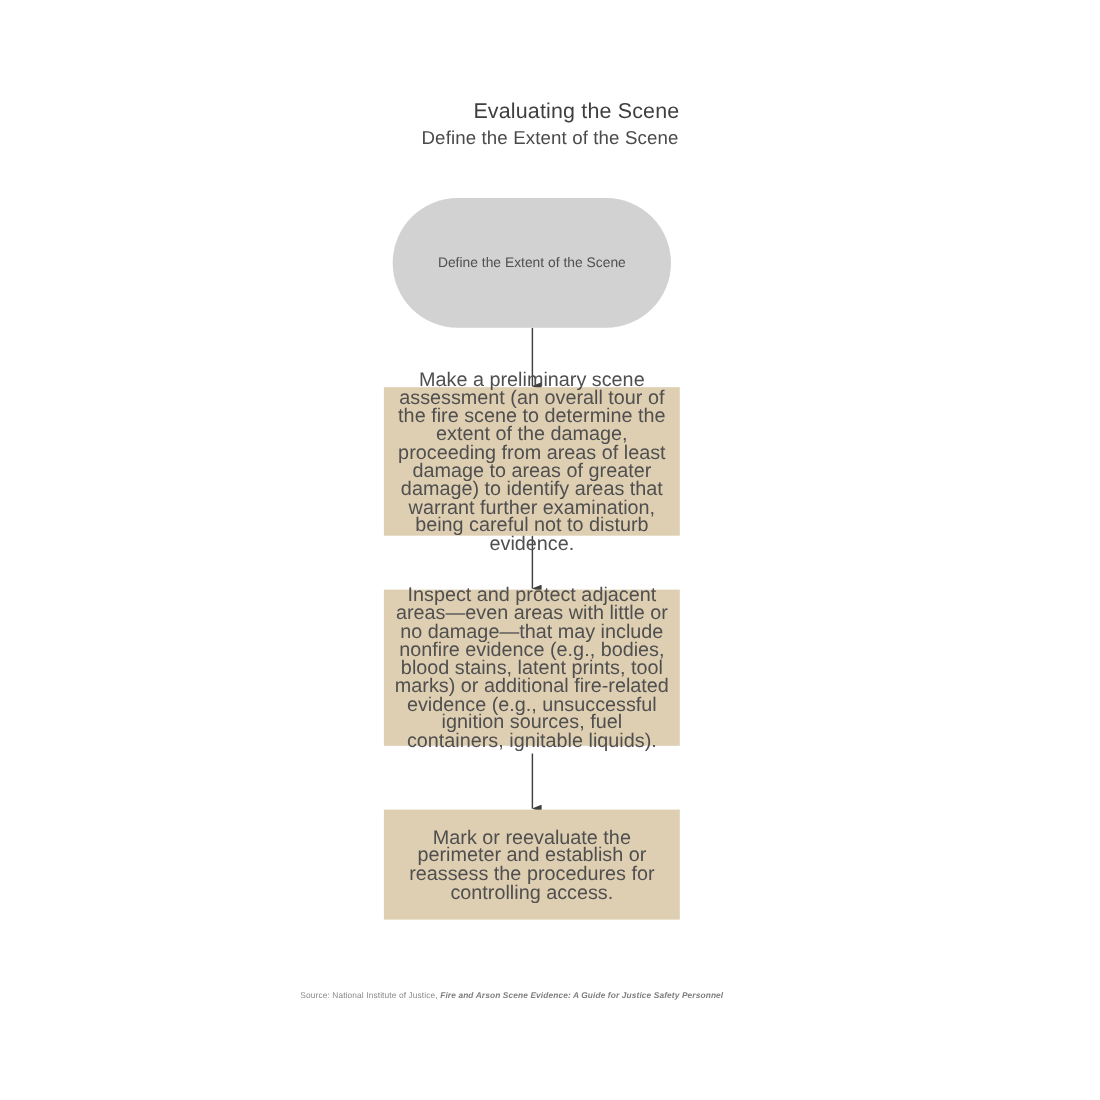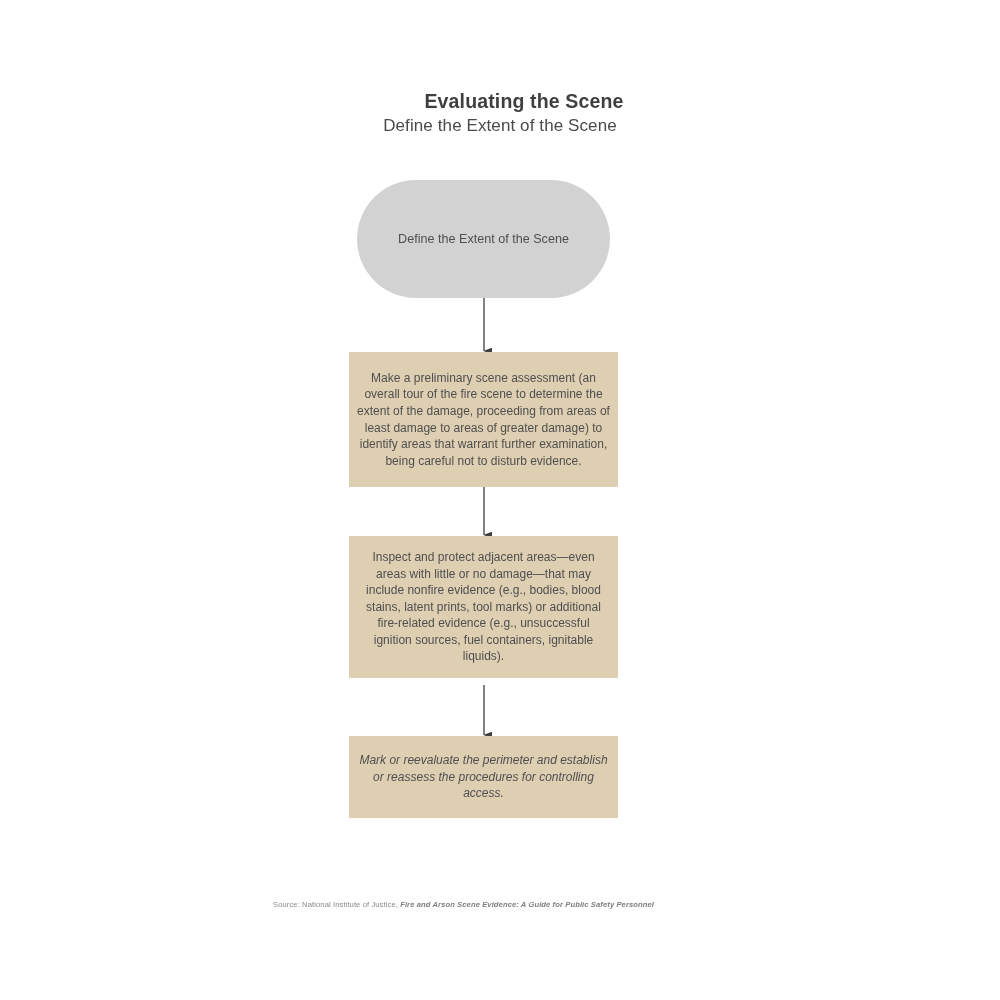--- a/index.html
+++ b/index.html
@@ -29,21 +29,21 @@
     left: 0;
     top: 88px;
     width: 1000px;
     text-align: center;
   }
   .main-title {
     font-size: 19.5px;
     color: #3f3f3f;
     letter-spacing: 0.15px;
     line-height: 26px;
-    font-weight: bold;
+    font-weight: normal;
     margin: 0;
     padding-left: 48px;
   }
   .sub-title {
     font-size: 17px;
     color: #4a4a4a;
     letter-spacing: 0.1px;
     line-height: 24px;
     font-weight: normal;
     margin: 0;
@@ -52,21 +52,21 @@
   
   .node {
     position: absolute;
     box-sizing: border-box;
     display: flex;
     align-items: center;
     justify-content: center;
     text-align: center;
   }
   .node-text {
-    font-size: 12px;
+    font-size: 18px;
     line-height: 16.6px;
     color: #4f4f4f;
     padding: 0 8px;
     white-space: pre-line;
   }
 
   .stadium {
     left: 357px;
     top: 180px;
     width: 253px;
@@ -90,22 +90,21 @@
   .process-2 {
     left: 349px;
     top: 536px;
     width: 269px;
     height: 142px;
   }
   .process-3 {
     left: 349px;
     top: 736px;
     width: 269px;
-    height: 82px;
-    font-style: italic;
+    height: 100px;
   }
 
   
   .connector {
     position: absolute;
     left: 0;
     top: 0;
     width: 1000px;
     height: 1000px;
     pointer-events: none;
@@ -161,16 +160,16 @@
   <div class="node process process-2">
     <div class="node-text">Inspect and protect adjacent areas—even areas with little or no damage—that may include nonfire evidence (e.g., bodies, blood stains, latent prints, tool marks) or additional fire-related evidence (e.g., unsuccessful ignition sources, fuel containers, ignitable liquids).</div>
   </div>
 
   <div class="node process process-3">
     <div class="node-text">Mark or reevaluate the perimeter and establish or reassess the procedures for controlling access.</div>
   </div>
 
   <div class="source">
     <span>Source: National Institute of Justice,</span>
-    <em>Fire and Arson Scene Evidence: A Guide for Public Safety Personnel</em>
+    <em>Fire and Arson Scene Evidence: A Guide for Justice Safety Personnel</em>
   </div>
 
 </div>
 
 </body></html>

